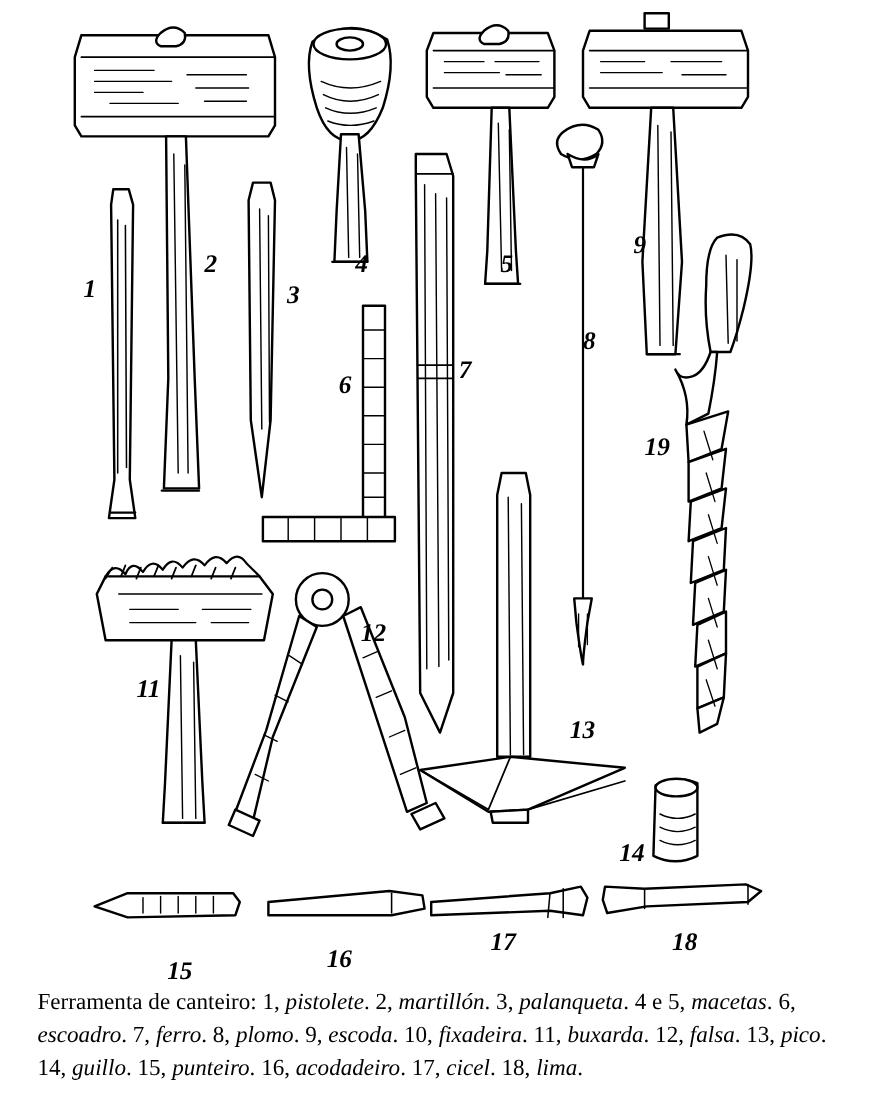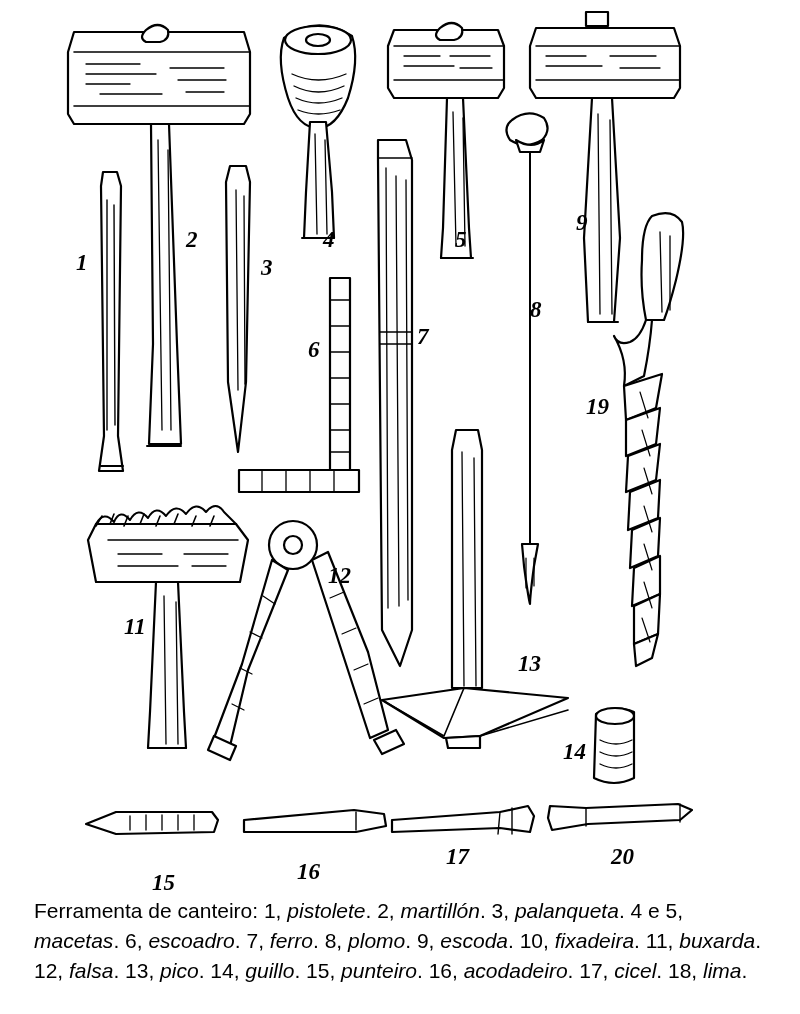--- a/index.html
+++ b/index.html
@@ -39,21 +39,21 @@
     color: #000000;
     line-height: 1;
     white-space: nowrap;
     user-select: none;
   }
   #caption {
     position: absolute;
     left: 34px;
     top: 896px;
     width: 740px;
-    font-family: Liberation Sans, sans-serif;
+    font-family: Liberation Serif, serif;
     font-size: 21px;
     line-height: 1.42;
     color: #000000;
     text-align: left;
   }
   #caption .it {
     font-style: italic;
   }
 </style>
 </head>
@@ -219,24 +219,24 @@
     <div class="fignum" style="left:323px; top:228px;">4</div>
     <div class="fignum" style="left:455px; top:228px;">5</div>
     <div class="fignum" style="left:308px; top:338px;">6</div>
     <div class="fignum" style="left:417px; top:325px;">7</div>
     <div class="fignum" style="left:530px; top:298px;">8</div>
     <div class="fignum" style="left:576px; top:211px;">9</div>
     <div class="fignum" style="left:586px; top:395px;">19</div>
     <div class="fignum" style="left:124px; top:615px;">11</div>
     <div class="fignum" style="left:328px; top:564px;">12</div>
     <div class="fignum" style="left:518px; top:652px;font-style:italic;">13</div>
-    <div class="fignum" style="left:563px; top:740px;font-style:italic;">14</div>
+    <div class="fignum" style="left:563px; top:764px;font-style:italic;">14</div>
     <div class="fignum" style="left:152px; top:871px;">15</div>
     <div class="fignum" style="left:297px; top:845px;margin-top:15px;">16</div>
     <div class="fignum" style="left:446px; top:845px;">17</div>
-    <div class="fignum" style="left:611px; top:845px;">20</div>
+    <div class="fignum" style="left:611px; top:845px;">18</div>
   </div>
 
   <div id="caption">
     <span>Ferramenta de canteiro: 1, </span><span class="it">pistolete</span><span>. 2, </span><span class="it">martillón</span><span>. 3, </span><span class="it">palanqueta</span><span>. 4 e 5, </span><span class="it">macetas</span><span>. 6, </span><span class="it">escoadro</span><span>. 7, </span><span class="it">ferro</span><span>. 8, </span><span class="it">plomo</span><span>. 9, </span><span class="it">escoda</span><span>. 10, </span><span class="it">fixadeira</span><span>. 11, </span><span class="it">buxarda</span><span>. 12, </span><span class="it">falsa</span><span>. 13, </span><span class="it">pico</span><span>. 14, </span><span class="it">guillo</span><span>. 15, </span><span class="it">punteiro</span><span>. 16, </span><span class="it">acodadeiro</span><span>. 17, </span><span class="it">cicel</span><span>. 18, </span><span class="it">lima</span><span>.</span>
   </div>
 
 </div>
 
 </body></html>

